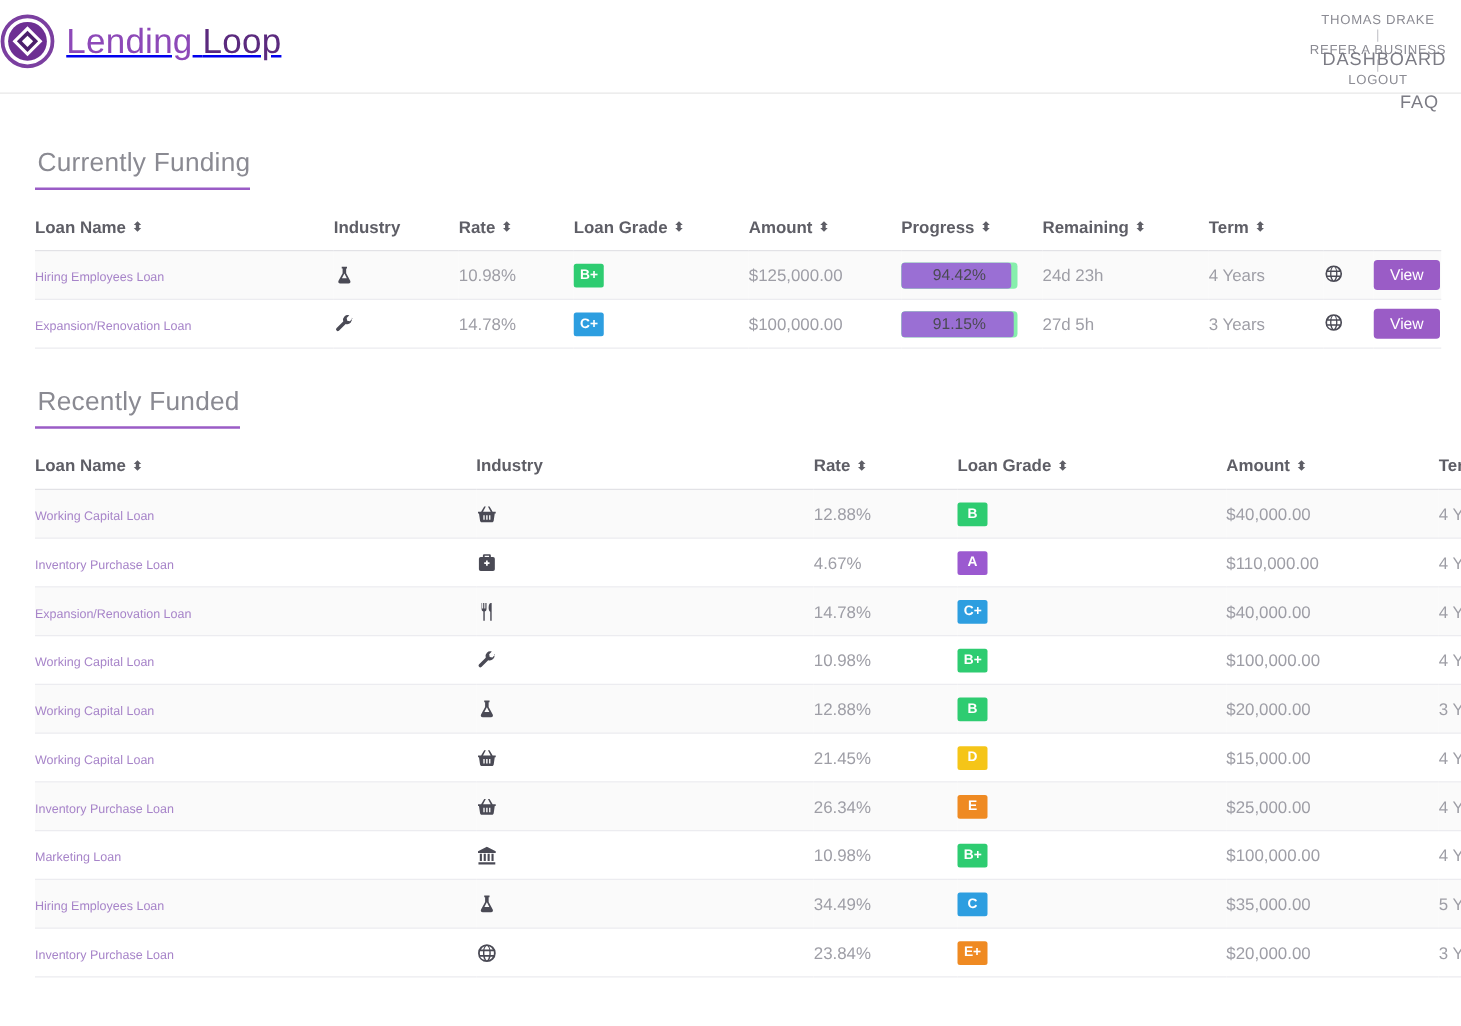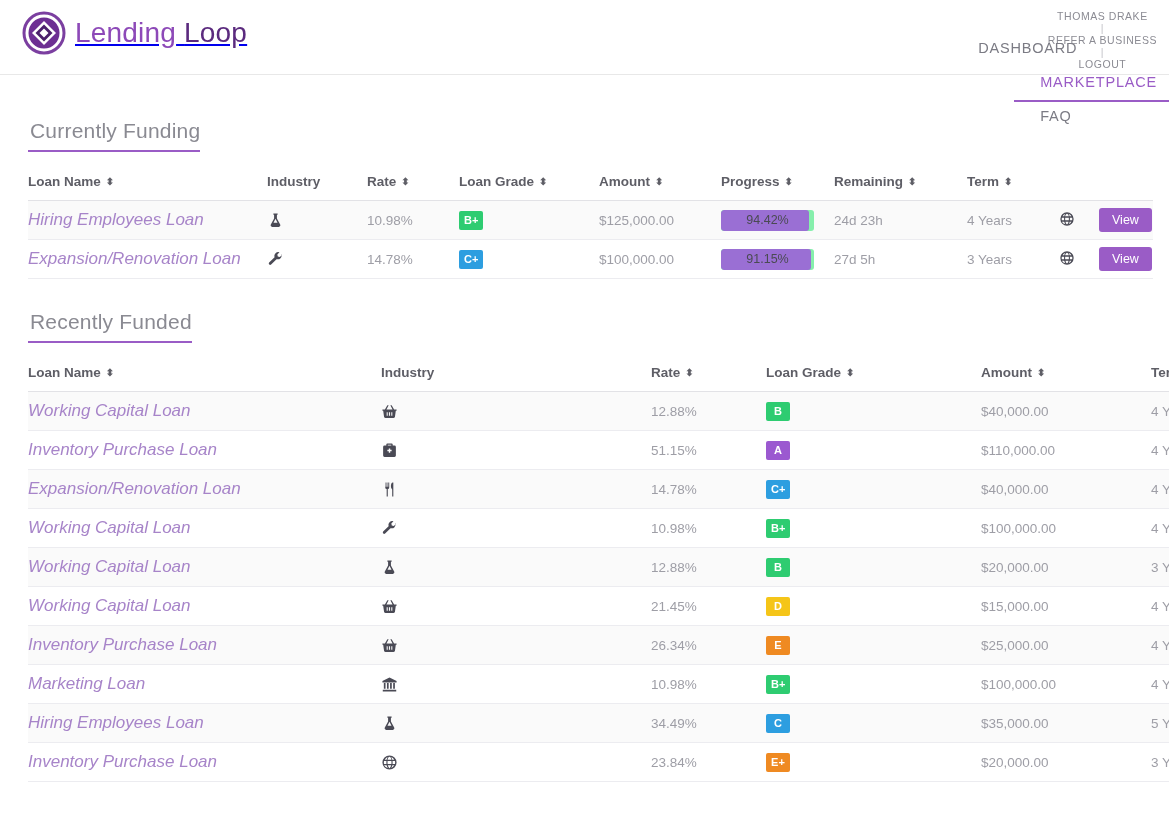--- a/index.html
+++ b/index.html
@@ -14,21 +14,21 @@
   
   .header {
     position: relative;
     width: 1169px;
     height: 75px;
     background: #ffffff;
     border-bottom: 1px solid #e8e8e8;
   }
   .brand {
     position: absolute;
-    left: 22px; top: 11px;
+    left: 0; top: 11px;
     display: flex; align-items: center; gap: 9px;
   }
   .logo-mark { width: 44px; height: 44px; display: block; }
   .brand-text {
     font-size: 28px;
     letter-spacing: 0.2px;
     white-space: nowrap;
   }
   .brand-lending { color: #8d49b8; font-weight: 400; }
   .brand-loop { color: #5b2a7e; font-weight: 400; }
@@ -118,22 +118,21 @@
     vertical-align: middle;
     border-bottom: 1px solid #ececf0;
     white-space: nowrap;
   }
   tbody tr:nth-child(odd) td { background: #fafafa; }
   tbody tr:nth-child(even) td { background: #ffffff; }
 
   .loan-link {
     color: #a784c9;
     text-decoration: none;
-    font-size: 17px;
-    font-style: italic;
+    font-size: 10px;
   }
   .ind-svg { display: block; }
 
   .grade {
     display: inline-block;
     min-width: 24px;
     padding: 2px 5px;
     border-radius: 2px;
     color: #ffffff;
     font-size: 11px;
@@ -225,21 +224,20 @@
   <div class="util-bar">
     <a class="util-link" href="#">THOMAS DRAKE</a>
     <span class="sep">|</span>
     <a class="util-link" href="#">REFER A BUSINESS</a>
     <span class="sep">|</span>
     <a class="util-link" href="#">LOGOUT</a>
   </div>
 
   <nav class="mainnav">
     <a class="navitem" href="#">DASHBOARD</a>
-    <a class="navitem active" href="#">MARKETPLACE</a>
     <a class="navitem" href="#">FAQ</a>
   </nav>
 </div>
 
 <div class="page">
 
   <div class="title-wrap-1">
     <h2 class="section-title">Currently Funding</h2>
   </div>
 
@@ -360,21 +358,21 @@
           <td>$40,000.00</td>
           <td>4 Years</td>
         </tr>
         <tr>
           <td><a class="loan-link" href="#">Inventory Purchase Loan</a></td>
           <td>
             <svg class="ind-svg" width="17" height="17" viewBox="0 0 24 24" fill="#4a4a55">
               <path d="M9 2h6a1.5 1.5 0 011.5 1.5V5H19a2 2 0 012 2v12a2 2 0 01-2 2H5a2 2 0 01-2-2V7a2 2 0 012-2h2.5V3.5A1.5 1.5 0 019 2zm.5 3h5V3.8h-5V5zM11 9v2H9v2h2v2h2v-2h2v-2h-2V9h-2z"></path>
             </svg>
           </td>
-          <td>51.15%</td>
+          <td>4.67%</td>
           <td><span class="grade g-A">A</span></td>
           <td>$110,000.00</td>
           <td>4 Years</td>
         </tr>
         <tr>
           <td><a class="loan-link" href="#">Expansion/Renovation Loan</a></td>
           <td>
             <svg class="ind-svg" width="17" height="17" viewBox="0 0 24 24" fill="#4a4a55">
               <path d="M6 2v7a2.5 2.5 0 002 2.45V22h1.6V11.45A2.5 2.5 0 0011.6 9V2h-1.3v6.2H9.1V2H7.8v6.2H6.6V2H6zm10.6 0c-1.6 0-2.6 2.3-2.6 5.2 0 2.3.7 4.1 1.8 4.7V22H17.4V2h-.8z"></path>
             </svg>

